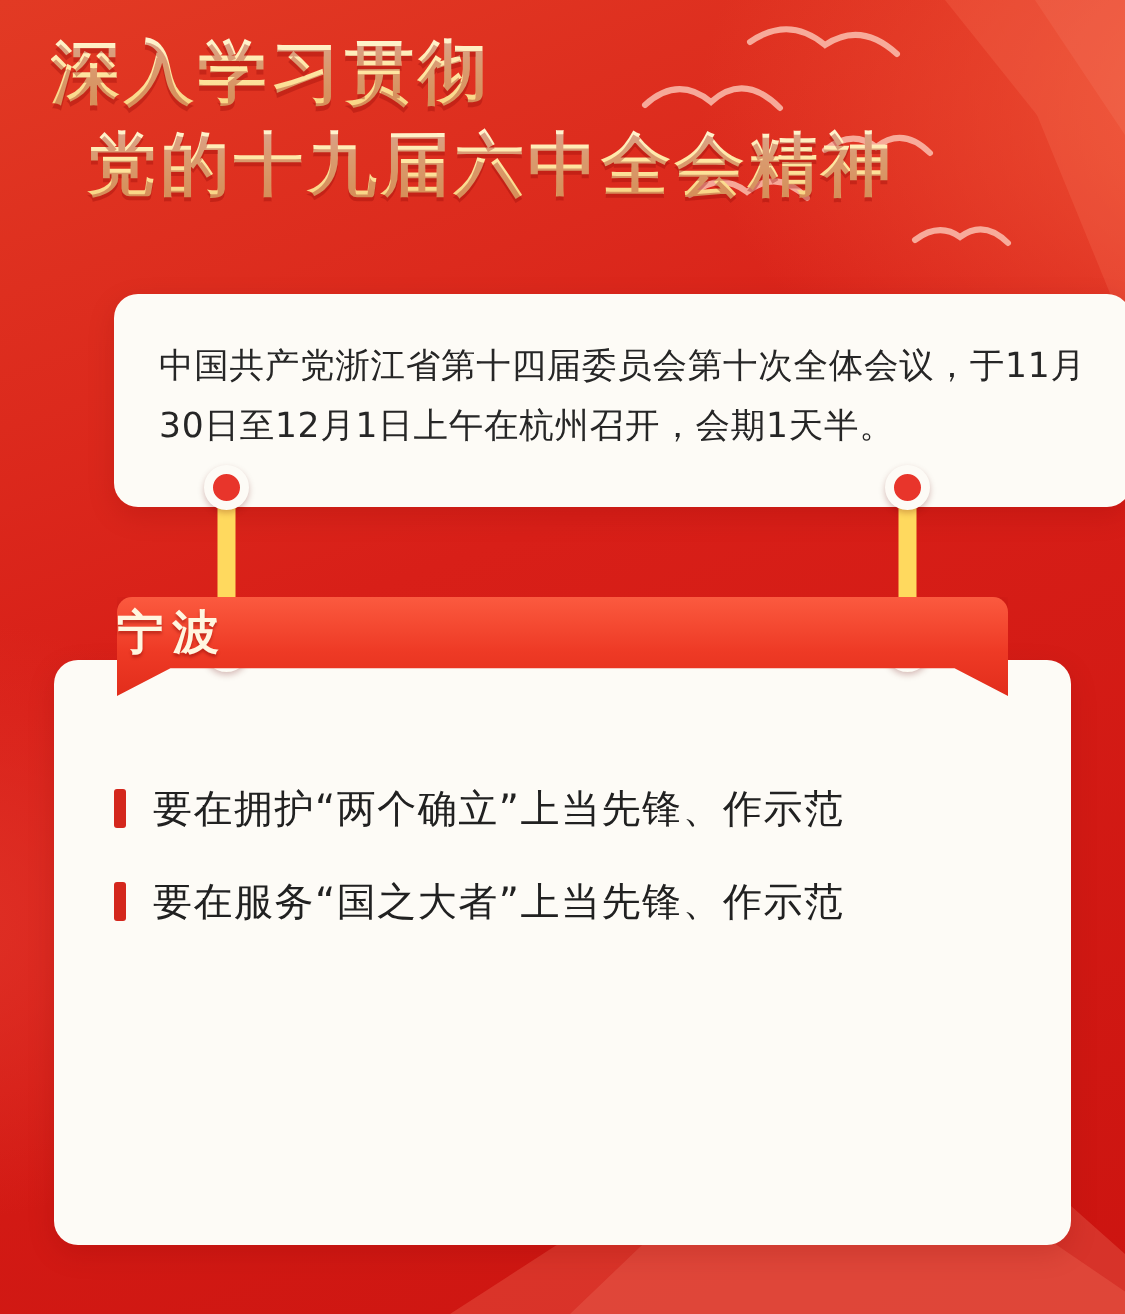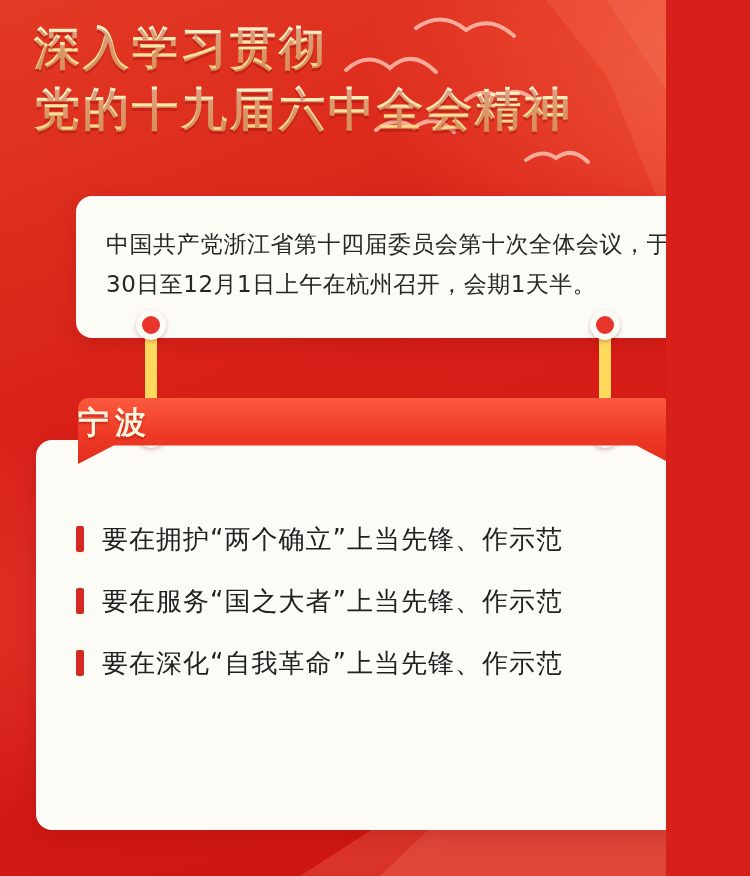--- a/index.html
+++ b/index.html
@@ -8,21 +8,21 @@
   }
   body {
     width: 750px;
     height: 876px;
     font-family: "Liberation Sans", sans-serif;
     background: #d8201b;
     overflow: hidden;
   }
   .poster {
     position: relative;
-    width: 666px;
+    width: 750px;
     height: 876px;
     overflow: hidden;
     background:
       radial-gradient(ellipse 700px 420px at 120% 8%, #f25b3a 0%, rgba(242,91,58,0) 62%),
       radial-gradient(ellipse 520px 340px at -10% 70%, #e03227 0%, rgba(224,50,39,0) 60%),
       linear-gradient(160deg, #e23a24 0%, #d81f18 42%, #cc1410 100%);
   }
   
   .mountain {
     position: absolute;
@@ -71,20 +71,21 @@
     line-height: 1.32;
     color: #ffe9b0;
     background: linear-gradient(180deg, #fff8e2 0%, #ffe7a5 45%, #f6cf7a 100%);
     -webkit-background-clip: text;
     background-clip: text;
     -webkit-text-fill-color: transparent;
     text-shadow: 0 3px 0 rgba(150,12,10,.35);
     white-space: nowrap;
   }
   .title-line.second {
+    margin-left: 24px;
   }
 
   
   .card {
     position: absolute;
     background: #fdfbf6;
     border-radius: 16px;
     box-shadow: 0 6px 18px rgba(120,8,6,.18);
   }
   .card-top {
@@ -249,24 +250,20 @@
   <div class="card card-bottom">
     <ul class="bullet-list">
       <li class="bullet-item">
         <span class="bullet-mark"></span>
         <span class="bullet-text">要在拥护“两个确立”上当先锋、作示范</span>
       </li>
       <li class="bullet-item">
         <span class="bullet-mark"></span>
         <span class="bullet-text">要在服务“国之大者”上当先锋、作示范</span>
       </li>
-      <li class="bullet-item">
-        <span class="bullet-mark"></span>
-        <span class="bullet-text">要在深化“自我革命”上当先锋、作示范</span>
-      </li>
     </ul>
   </div>
 
   <div class="ribbon">
     <div class="ribbon-shape"></div>
     <div class="ribbon-text">宁波</div>
   </div>
 
 </div>
 

